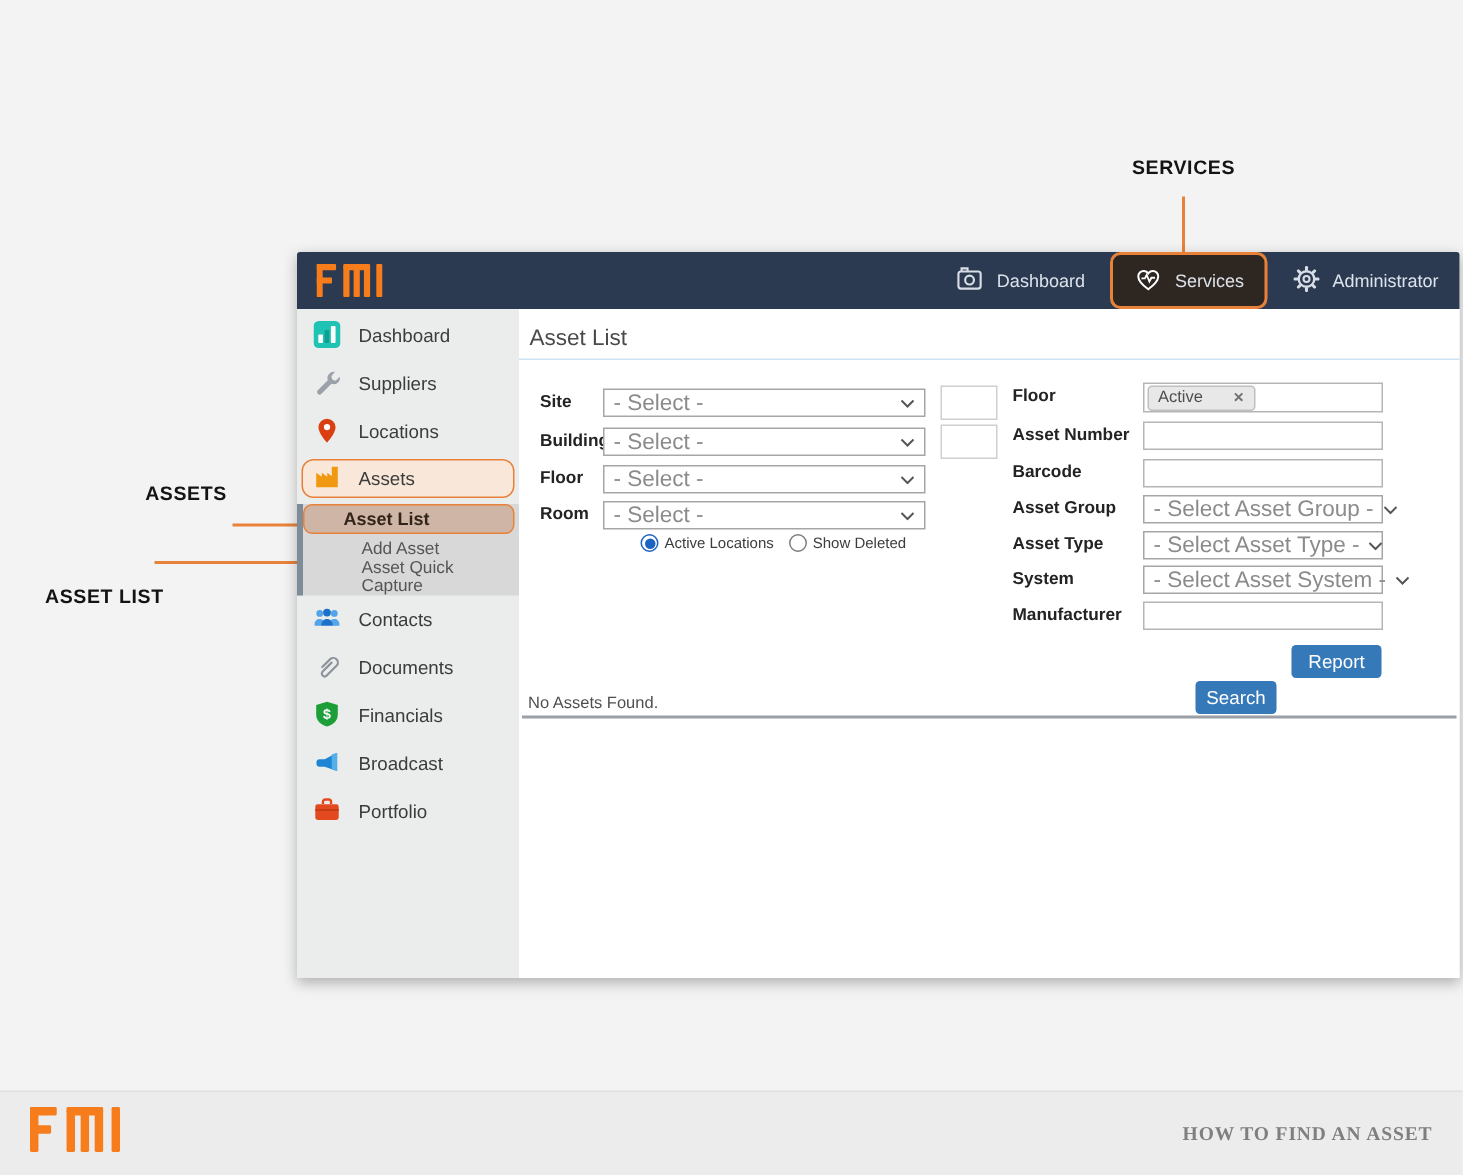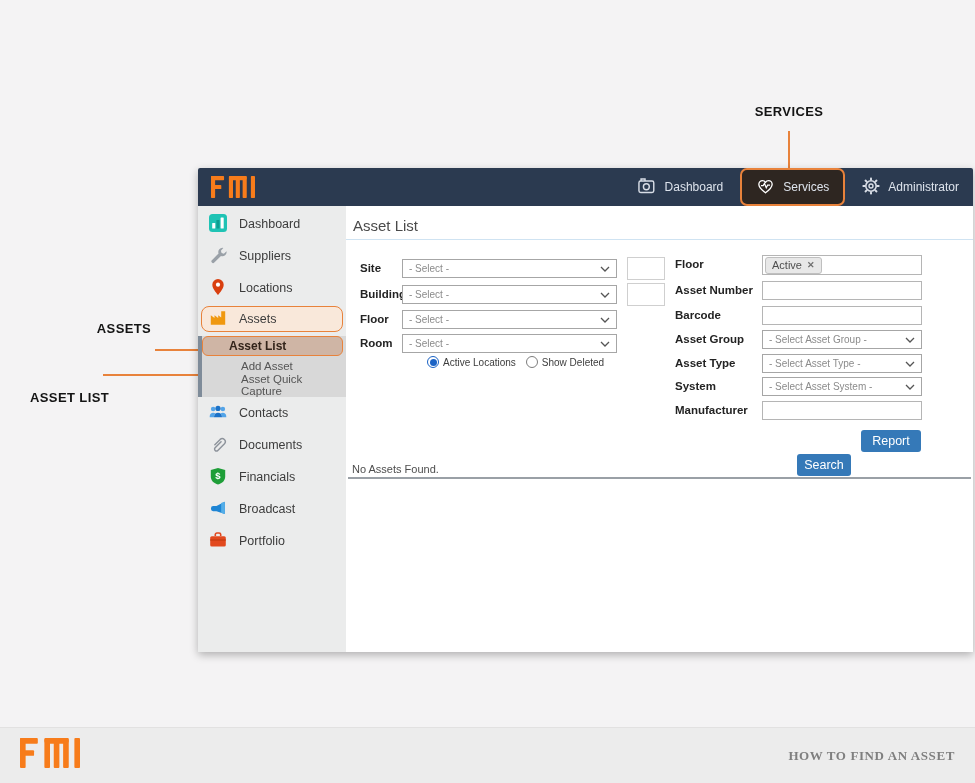--- a/index.html
+++ b/index.html
@@ -49,34 +49,34 @@
     display:flex;align-items:center;padding-left:26px;font-weight:bold;font-size:12px;color:#33241a;cursor:pointer;}
   .submenu-item{height:19px;display:flex;align-items:center;padding-left:31px;font-size:11.5px;color:#555;cursor:pointer;margin-left:12px;}
 
   
   .content{position:absolute;left:148px;top:38px;right:0;bottom:0;background:#fff;}
   .page-title{position:absolute;left:7px;top:11px;font-size:15px;color:#4a4a4a;}
   .title-divider{position:absolute;left:0;top:33px;right:0;height:1px;background:var(--title_divider);}
   .flabel{position:absolute;font-size:11.5px;font-weight:bold;color:#232323;white-space:nowrap;}
   .fselect{position:absolute;height:19px;background:#fff;border:1px solid #a6a6a6;box-sizing:border-box;
     display:flex;align-items:center;justify-content:space-between;padding:0 6px;
-    font-size:10px;color:#8b8b8b;cursor:pointer;white-space:nowrap;}
+    font-size:15px;color:#8b8b8b;cursor:pointer;white-space:nowrap;}
   .finput{position:absolute;background:#fff;border:1px solid #b5b5b5;box-sizing:border-box;height:19px;width:160px;left:416px;
     font-family:"Liberation Sans",sans-serif;font-size:11.5px;padding:0 5px;outline:none;}
   .mini-input{position:absolute;left:281px;width:38px;height:23px;background:#fff;border:1px solid #cfcfcf;box-sizing:border-box;
     font-family:"Liberation Sans",sans-serif;font-size:11.5px;padding:0 4px;outline:none;}
   .radio-row{position:absolute;left:81px;top:150px;display:flex;align-items:center;font-size:10px;color:#3c3c3c;}
   .radio{width:12px;height:12px;border-radius:50%;border:1px solid #7d7d7d;background:#fff;box-sizing:border-box;
     margin-right:4px;display:inline-flex;align-items:center;justify-content:center;cursor:pointer;}
   .radio.checked{border-color:#1b63c5;}
   .radio .dot{width:7px;height:7px;border-radius:50%;background:#1b63c5;}
   .rgap{width:10px;}
   .status-box{position:absolute;left:416px;top:49px;width:160px;height:20px;background:#fff;border:1px solid #b5b5b5;
     box-sizing:border-box;display:flex;align-items:center;padding-left:2px;}
-  .tag{display:inline-flex;align-items:center;gap:5px;background:#e8e8e8;border:1px solid #bfbfbf;border-radius:3px;
+  .tag{display:inline-flex;align-items:center;gap:20px;background:#e8e8e8;border:1px solid #bfbfbf;border-radius:3px;
     font-size:11px;color:#4e4e4e;padding:1px 6px;line-height:13px;}
   .tag .x{font-size:9px;color:#6f6f6f;font-weight:bold;cursor:pointer;}
   .btn{position:absolute;height:22px;background:var(--button_blue);color:#fff;font-size:12.5px;
     display:flex;align-items:center;justify-content:center;border-radius:3px;cursor:pointer;}
   .btn-search{left:451px;top:224px;width:54px;margin-top:24px;}
   .btn-report{left:515px;top:224px;width:60px;}
   .empty-msg{position:absolute;left:6px;top:257px;font-size:11px;color:#4e4e4e;}
   .table-line{position:absolute;left:2px;right:2px;top:271px;height:2px;background:#9aa0a6;}
 
   

